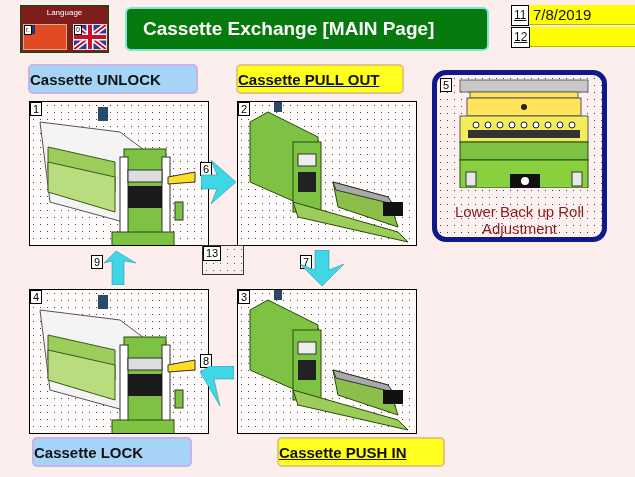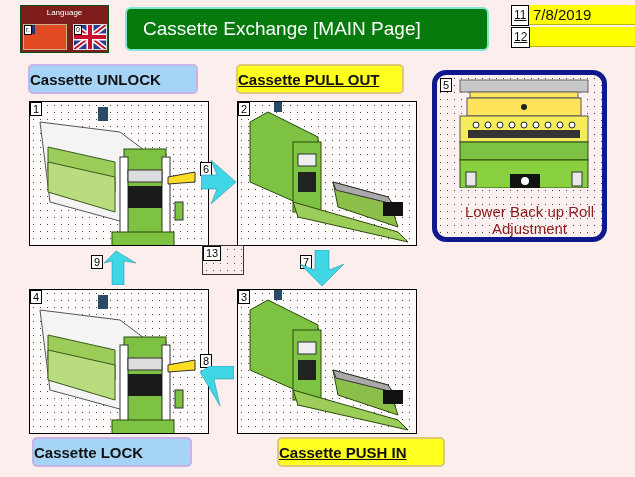--- a/index.html
+++ b/index.html
@@ -11,21 +11,21 @@
   .abs { position:absolute; }
   
   .lang-panel { left:9px; top:5px; width:87px; height:46px; background:#7f1d1d; border:1px solid #0a4d12;margin-left:11px; }
   .lang-title { left:0; top:2px; width:87px; text-align:center; color:#fff; font-size:8px; font-family:"Liberation Sans", sans-serif; }
   .flag-tw { left:2px; top:18px; width:44px; height:26px; background:#e14a22; border:1px solid #c9b48a; box-sizing:border-box; }
   .flag-tw .canton { position:absolute; left:0; top:0; width:11px; height:9px; background:#23307a; }
   .flag-uk { left:52px; top:18px; width:34px; height:26px; box-sizing:border-box; border:1px solid #ddd; background:#fff; overflow:hidden; }
   .mini-label { position:absolute; left:0; top:0; background:#fff; border:1px solid #000; font-size:7px; line-height:8px; padding:0 1px; color:#000; font-family:"Liberation Sans", sans-serif; }
 
   
-  .title-box { left:125px; top:7px; width:364px; height:44px; background:#067a0c; border:2px solid #7fe6d2; border-radius:6px; box-sizing:border-box; color:#fff; font-weight:normal; font-size:19px; font-family:"Liberation Sans", sans-serif; line-height:40px; padding-left:16px; }
+  .title-box { left:125px; top:7px; width:364px; height:44px; background:#067a0c; border:2px solid #7fe6d2; border-radius:6px; box-sizing:border-box; color:#fff; font-weight:bold; font-size:19px; font-family:"Liberation Sans", sans-serif; line-height:40px; padding-left:16px; }
 
   
   .dt-row { left:511px; width:126px; height:19px; background:#ffff00; font-family:"Liberation Sans", sans-serif; font-size:15px; line-height:19px; color:#111; border-bottom:1px solid #b8b800; }
   .dt-num { position:absolute; left:0; top:0; height:17px; background:#fff; border:1px solid #000; font-size:12px; line-height:17px; padding:1px 2px;text-decoration:underline; }
   .dt-val { position:absolute; left:22px; top:0; }
 
   
   .step-label { height:30px; border-radius:5px; box-sizing:border-box; font-weight:bold; font-family:"Liberation Sans", sans-serif; font-size:15px; text-align:left; line-height:28px; color:#111; cursor:pointer; }
   .lbl-blue { background:#a6d4f7; border:2px solid #c8b4e4; }
   .lbl-yellow { background:#ffff1e; border:2px solid #e0c77a;text-decoration:underline; }
@@ -35,21 +35,21 @@
     background-image: radial-gradient(#444 0.7px, transparent 0.8px); background-size:7px 7px; overflow:hidden; cursor:pointer; }
   .pnum { position:absolute; left:0; top:0; background:#fff; border:1px solid #000; font-size:11px; line-height:12px; padding:0 2px; font-family:"Liberation Sans", sans-serif; z-index:3; }
 
   .dotted-small { background-color:#fdeeee; background-image: radial-gradient(#555 0.7px, transparent 0.8px); background-size:7px 7px; border:1px solid #333; box-sizing:border-box; }
 
   .arrow-num { background:#fff; border:1px solid #000; font-size:11px; line-height:13px; padding:0 2px; font-family:"Liberation Sans", sans-serif; }
 
   
   .lbr { left:432px; top:70px; width:175px; height:172px; border:5px solid #0e1a8c; border-radius:14px; box-sizing:border-box; background-color:#fdf0f0;
     background-image: radial-gradient(#444 0.7px, transparent 0.8px); background-size:7px 7px; overflow:hidden; cursor:pointer; }
-  .lbr-text { position:absolute; left:0; width:100%; text-align:center; color:#8b1a1a; font-family:"Liberation Sans", sans-serif; font-size:15px; line-height:17px;padding-left:10px; }
+  .lbr-text { position:absolute; left:0; width:100%; text-align:center; color:#8b1a1a; font-family:"Liberation Sans", sans-serif; font-size:15px; line-height:17px; }
 </style>
 </head>
 <body>
 
 <div class="abs lang-panel">
   <div class="abs lang-title">Language</div>
   <div class="abs flag-tw">
     <div class="canton"></div>
     <span class="mini-label">r.</span>
   </div>

